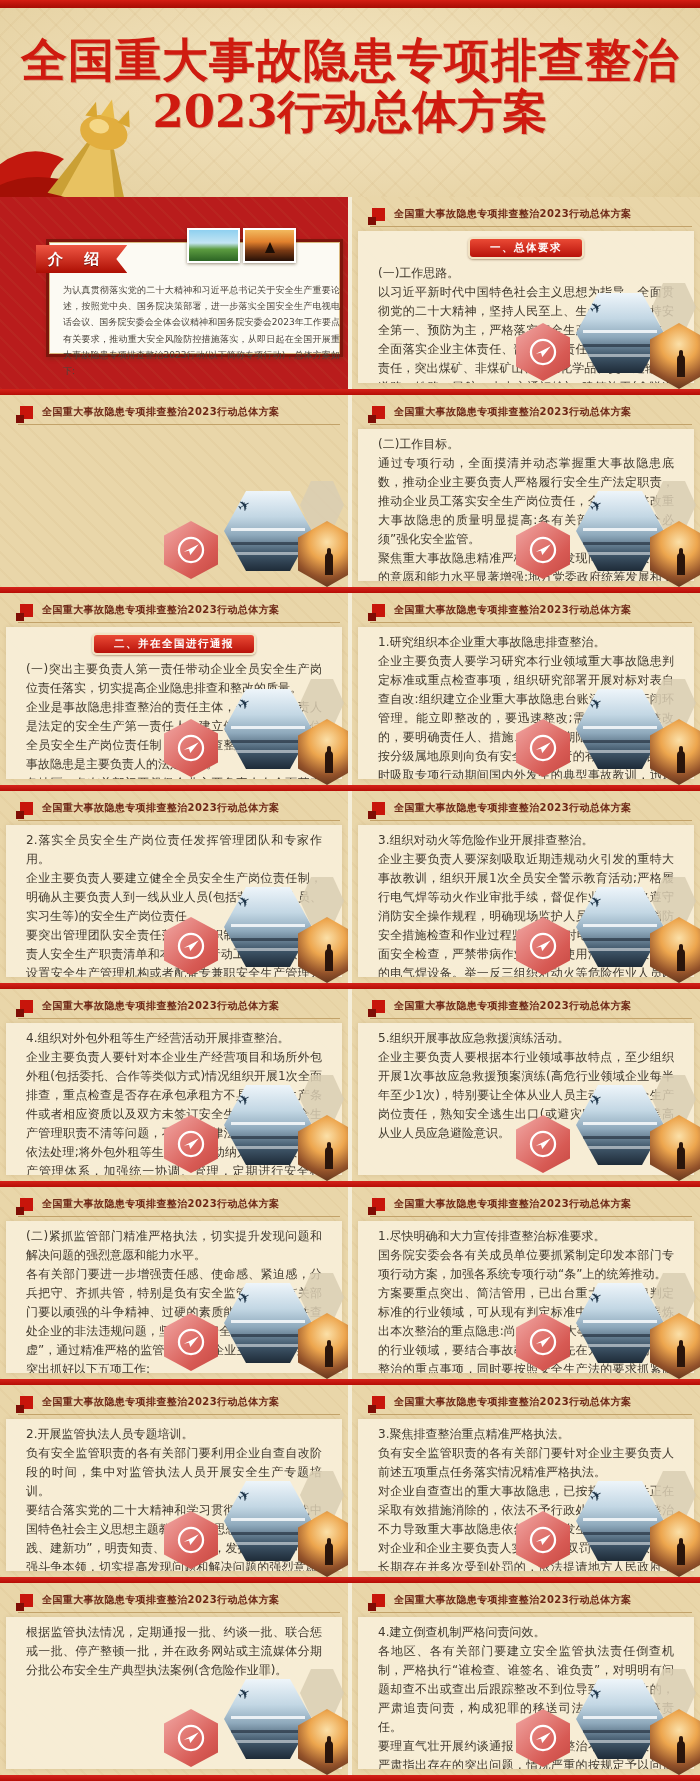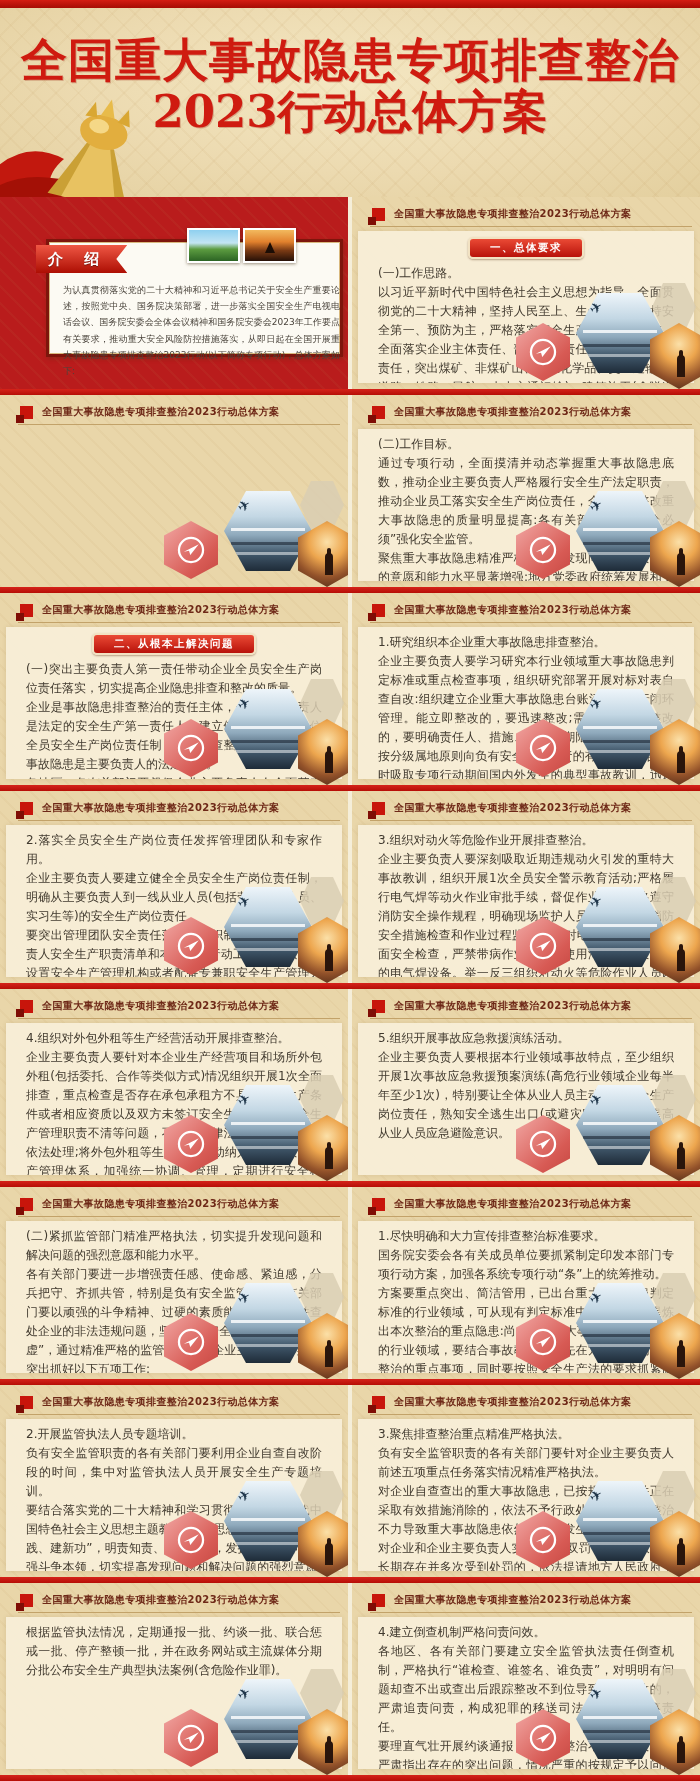--- a/index.html
+++ b/index.html
@@ -180,21 +180,21 @@
   </div>
   <div class="divider"></div>
 
   <div class="row">
     <section class="slide">
       <div class="s-head">
         <span class="sq"></span>
         <h3 class="s-title">全国重大事故隐患专项排查整治2023行动总体方案</h3>
       </div>
       <div class="panel">
-        <div class="badge">二、从根本上解决问题</div>
+        <div class="badge">二、并在全国进行通报</div>
         <div class="s-body">(一)突出主要负责人第一责任带动企业全员安全生产岗位责任落实，切实提高企业隐患排查和整改的质量。
 企业是事故隐患排查整治的责任主体，企业主要负责人是法定的安全生产第一责任人，建立健全并落实本单位全员安全生产岗位责任制，组织排查整改进而消除重大事故隐患是主要负责人的法定义务。
 各地区、各有关部门要督促企业主要负责人在全面落实安全生产法规定职责基础上，突出抓好以下五项工作:</div>
       </div>
       <div class="deco">
         <div class="hx hx-khaki"></div>
         <div class="hx hx-blue">
             <span class="plane">✈</span>
           </div>
         <div class="hx hx-orange"></div>

